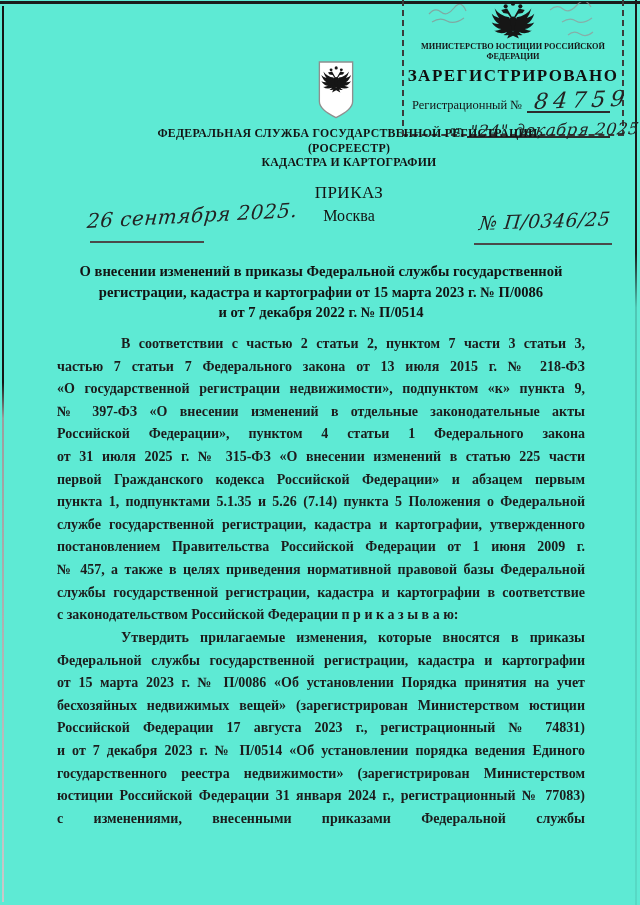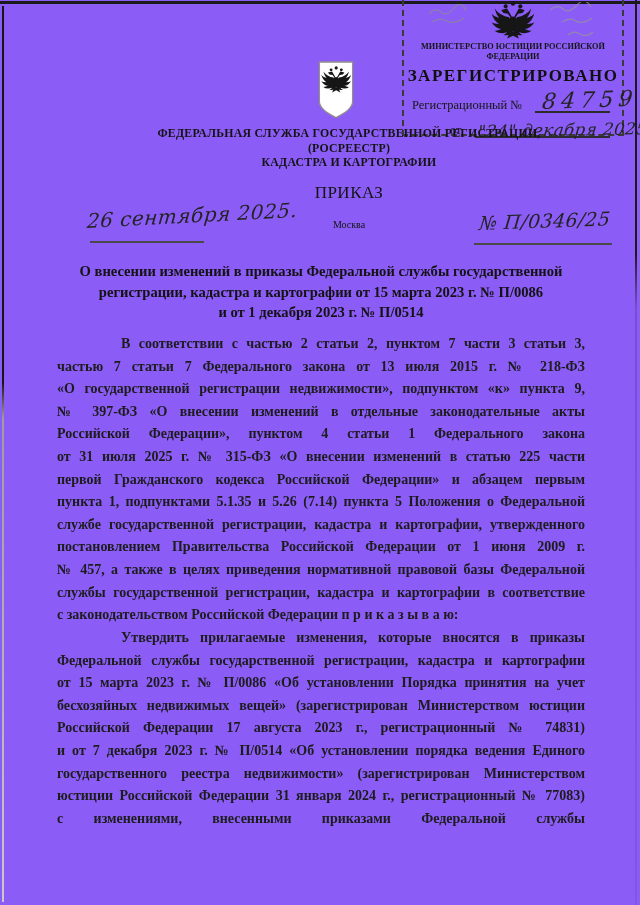--- a/index.html
+++ b/index.html
@@ -1,16 +1,16 @@
 <!DOCTYPE html>
 <html><head>
 <meta charset="utf-8">
 <style>
   html,body { margin:0; padding:0; background:#e8e8e8; }
-  .page { position:relative; width:640px; height:905px; background:#8b5cf6; overflow:hidden;
+  .page { position:relative; width:640px; height:905px; background:#5eead4; overflow:hidden;
           font-family:"Liberation Serif","DejaVu Serif",serif; color:#1c1c1c; margin:0 auto; }
 
   
   .edge { position:absolute; }
   .edge-top { left:0; top:1px; width:640px; height:2.5px; background:#1b1b1b; }
   .edge-left { left:2px; top:6px; width:2px; height:896px;
       background:linear-gradient(to bottom,#151515 0%,#151515 42%,#9d9d9d 46%,#c9c9c9 100%); }
   .edge-right { left:635px; top:0; width:2px; height:905px;
       background:linear-gradient(to bottom,#1a1a1a 0%,#1a1a1a 28%,rgba(0,0,0,.15) 34%,rgba(0,0,0,.07) 100%); }
 
@@ -18,37 +18,37 @@
   .stamp { position:absolute; left:402px; top:0; width:222px; height:136px; box-sizing:border-box;
            border-left:2px dashed #3a3a3a; border-right:2px dashed #3a3a3a; border-bottom:2px dashed #3a3a3a; }
   .stamp-eagle { position:absolute; top:1px; left:50%; transform:translateX(-50%); filter:blur(.2px); }
   .scribble { position:absolute; opacity:.7; }
   .s1 { left:22px; top:4px; }
   .s2 { left:142px; top:2px; }
   .stamp-ministry { margin-top:41px; text-align:center; font-weight:bold; font-size:8.6px;
                     letter-spacing:0; transform:scaleX(.96); color:#151515; }
   .stamp-registered { text-align:center; font-weight:bold; font-size:17px; letter-spacing:1.5px;
                       margin-top:5px; color:#101010; }
-  .stamp-row { display:flex; align-items:flex-end; margin:6px 12px 0 8px; font-size:12.5px; color:#161616;gap:8px; }
+  .stamp-row { display:flex; align-items:flex-end; margin:6px 12px 0 8px; font-size:12.5px; color:#161616; }
   .stamp-row.row2 { margin-top:4px; margin-left:46px; }
   .stamp-fill { flex:1; border-bottom:2px solid #2c2c2c; margin-left:5px; position:relative; height:19px; }
   .hw { font-family:"DejaVu Serif",serif; font-style:italic; color:#232323; white-space:nowrap; }
   .hw-reg { position:absolute; left:6px; bottom:-3px; font-size:22px; letter-spacing:5px;
             transform:skewX(-8deg) rotate(-2deg); transform-origin:left bottom; }
   .hw-stamp-date { position:absolute; left:2px; bottom:-5px; font-size:16.5px; letter-spacing:.5px;
             transform:skewX(-8deg) rotate(-1deg); transform-origin:left bottom; }
 
   
   .emblem { position:absolute; left:317px; top:59px; }
 
   
   .header-block { position:absolute; left:60px; top:126px; width:578px; text-align:center; color:#141414; }
   .agency-line { font-weight:bold; font-size:11.8px; line-height:14.6px; letter-spacing:.25px; }
   .doc-type { font-weight:normal; font-size:17px; margin-top:13px; letter-spacing:.5px; }
-  .city { font-size:10px; margin-top:16px; }
+  .city { font-size:16px; margin-top:4px; }
 
   
   .hw-issue-date { position:absolute; left:86px; top:209px; font-size:20px; letter-spacing:.5px;
                    transform:rotate(-3deg) skewX(-8deg); transform-origin:left bottom; }
   .hw-number { position:absolute; left:478px; top:212px; font-size:19px; letter-spacing:.5px;
                transform:rotate(-2deg) skewX(-8deg); transform-origin:left bottom; }
   .rule { position:absolute; height:2px; background:#4a4a4a; }
   .rule-date { left:90px; top:241px; width:114px; }
   .rule-number { left:474px; top:243px; width:138px; }
 
@@ -129,21 +129,21 @@
   </div>
 
   <div class="hw hw-issue-date">26 сентября 2025.</div>
   <div class="rule rule-date"></div>
   <div class="hw hw-number">№ П/0346/25</div>
   <div class="rule rule-number"></div>
 
   <div class="title">
       <div class="title-line">О внесении изменений в приказы Федеральной службы государственной</div>
       <div class="title-line">регистрации, кадастра и картографии от 15 марта 2023 г. № П/0086</div>
-      <div class="title-line">и от 1 декабря 2023 г. № П/0514</div>
+      <div class="title-line">и от 7 декабря 2022 г. № П/0514</div>
     </div>
 
   <div class="body-text">
       <div class="bt-line indent">В соответствии с частью 2 статьи 2, пунктом 7 части 3 статьи 3,</div>
       <div class="bt-line">частью 7 статьи 7 Федерального закона от 13 июля 2015 г. № 218-ФЗ</div>
       <div class="bt-line">«О государственной регистрации недвижимости», подпунктом «к» пункта 9,</div>
       <div class="bt-line">№ 397-ФЗ «О внесении изменений в отдельные законодательные акты</div>
       <div class="bt-line">Российской Федерации», пунктом 4 статьи 1 Федерального закона</div>
       <div class="bt-line">от 31 июля 2025 г. № 315-ФЗ «О внесении изменений в статью 225 части</div>
       <div class="bt-line">первой Гражданского кодекса Российской Федерации» и абзацем первым</div>

